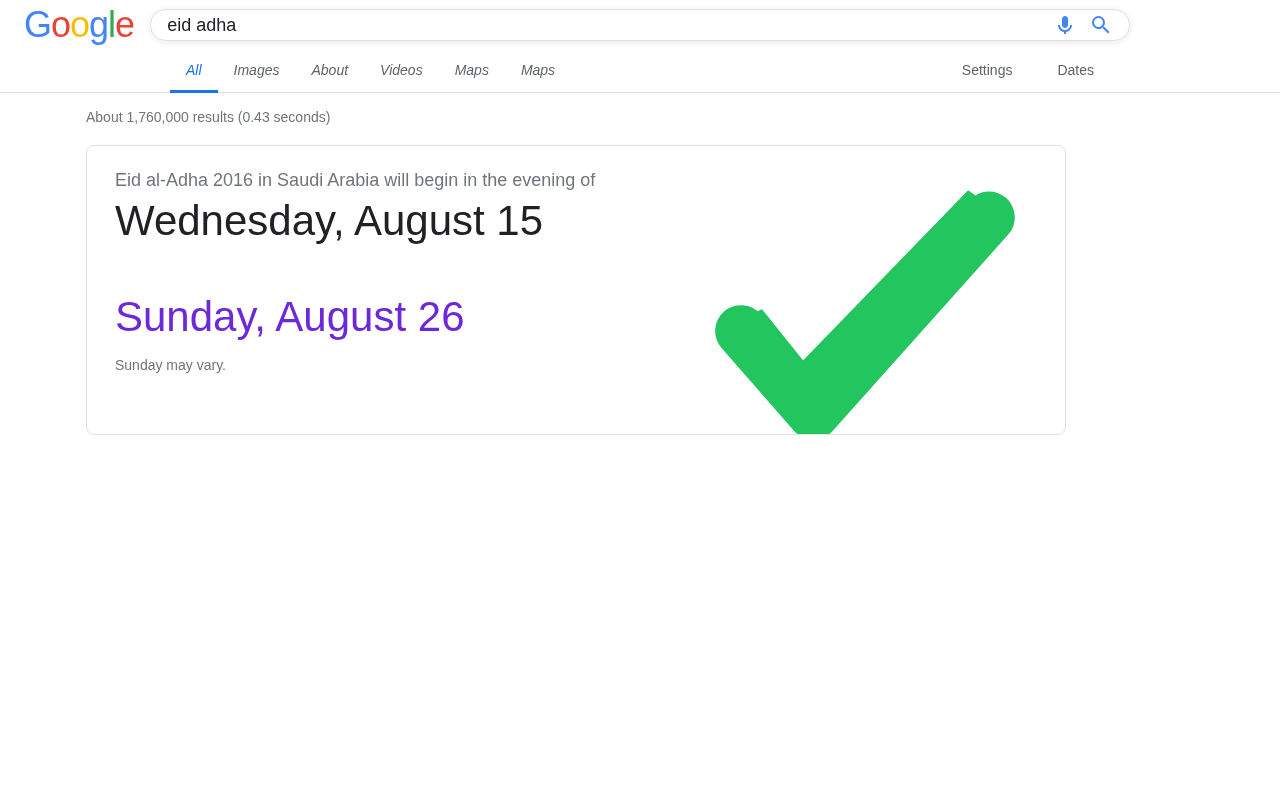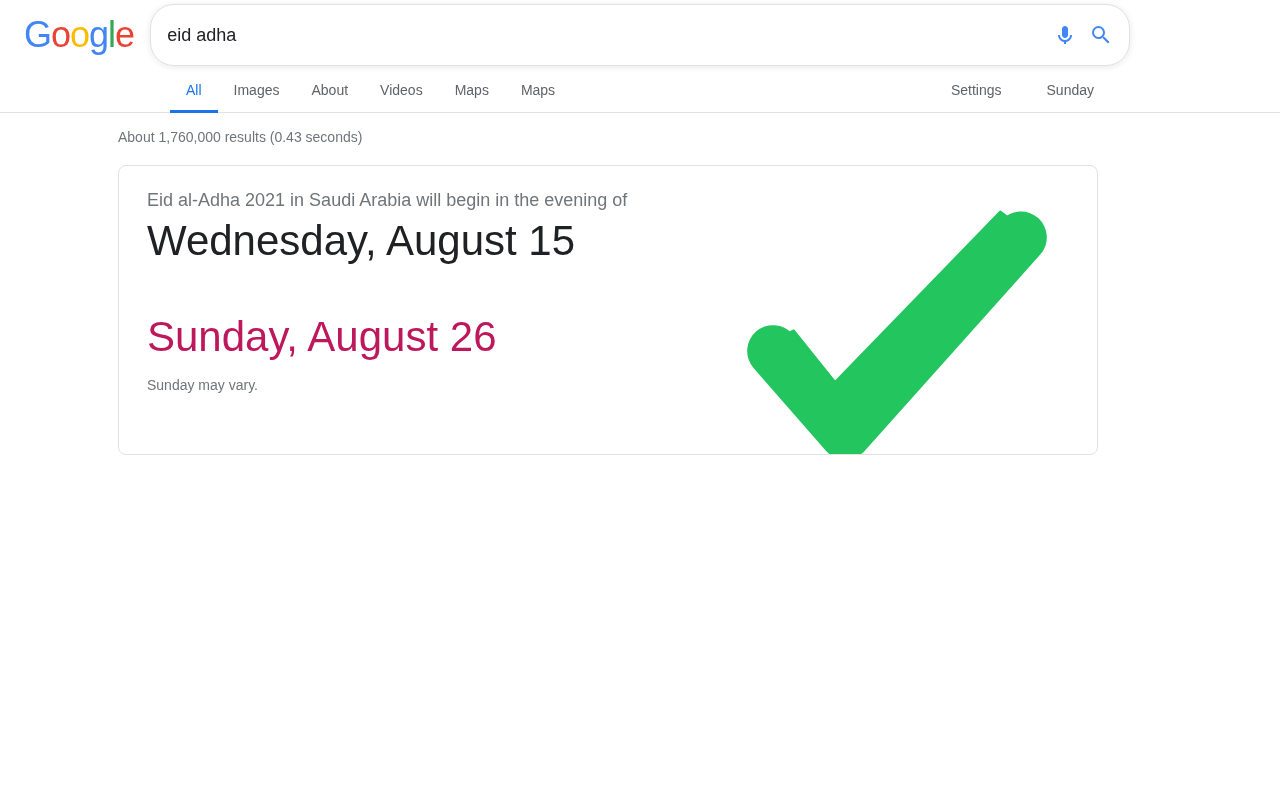--- a/index.html
+++ b/index.html
@@ -39,21 +39,21 @@
     .logo-e { color: #EA4335; }
 
     .search-bar {
       display: flex;
       align-items: center;
       border: 1px solid #dfe1e5;
       border-radius: 24px;
       padding: 8px 16px;
       flex: 1;
       max-width: 980px;
-      height: 62px;
+      height: 32px;
       gap: 12px;
       box-shadow: 0 1px 6px rgba(32,33,36,0.1);
     }
 
     .search-input {
       flex: 1;
       border: none;
       outline: none;
       font-size: 18px;
       color: #202124;
@@ -76,20 +76,21 @@
       padding: 0 170px;
       display: flex;
       align-items: center;
       justify-content: space-between;
     }
 
     .nav-left {
       display: flex;
       align-items: center;
       gap: 0;
+      font-style: italic;
     }
 
     .nav-item {
       padding: 12px 16px;
       font-size: 14px;
       color: #5f6368;
       cursor: pointer;
       text-decoration: none;
       border-bottom: 3px solid transparent;
       margin-bottom: -1px;
@@ -105,21 +106,21 @@
     }
 
     .nav-right {
       display: flex;
       align-items: center;
       gap: 13px;
     }
 
     
     .main-content {
-      padding: 16px 118px;
+      padding: 16px 86px;
     }
 
     .results-count {
       font-size: 14px;
       color: #70757a;
       margin-bottom: 20px;
     }
 
     
     .featured-box {
@@ -150,21 +151,21 @@
     }
 
     .end-text {
       font-size: 18px;
       color: #70757a;
       margin-bottom: 6px;
     }
 
     .date-end {
       font-size: 42px;
-      color: #be185d;
+      color: #6d28d9;
       font-weight: 400;
       margin-bottom: 16px;
       margin-top: 48px;
     }
 
     .dates-vary {
       font-size: 14px;
       color: #70757a;
     }
 
@@ -217,30 +218,30 @@
   <div class="nav-left">
     <a class="nav-item active">All</a>
     <a class="nav-item">Images</a>
     <a class="nav-item">About</a>
     <a class="nav-item">Videos</a>
     <a class="nav-item">Maps</a>
     <a class="nav-item">Maps</a>
   </div>
   <div class="nav-right">
     <a class="nav-item">Settings</a>
-    <a class="nav-item">Sunday</a>
+    <a class="nav-item">Dates</a>
   </div>
 </nav>
 
 <div class="main-content">
   <div class="results-count">About 1,760,000 results (0.43 seconds)</div>
 
   <div class="featured-box">
     <div class="featured-box-text">
-      <p class="begin-text">Eid al-Adha 2021 in Saudi Arabia will begin in the evening of</p>
+      <p class="begin-text">Eid al-Adha 2016 in Saudi Arabia will begin in the evening of</p>
       <p class="date-main">Wednesday, August 15</p>
       <p class="date-end">Sunday, August 26</p>
       <p class="dates-vary">Sunday may vary.</p>
     </div>
 
     <div class="checkmark-container">
       <svg viewBox="0 0 300 300" xmlns="http://www.w3.org/2000/svg">
         <polygon points="30,140 90,210 270,30 250,15 90,180 50,130" fill="#22c55e" stroke="#22c55e" stroke-width="2" stroke-linejoin="round"></polygon>
 
         <polyline points="30,150 100,230 270,40" fill="none" stroke="#22c55e" stroke-width="50" stroke-linecap="round" stroke-linejoin="round"></polyline>

